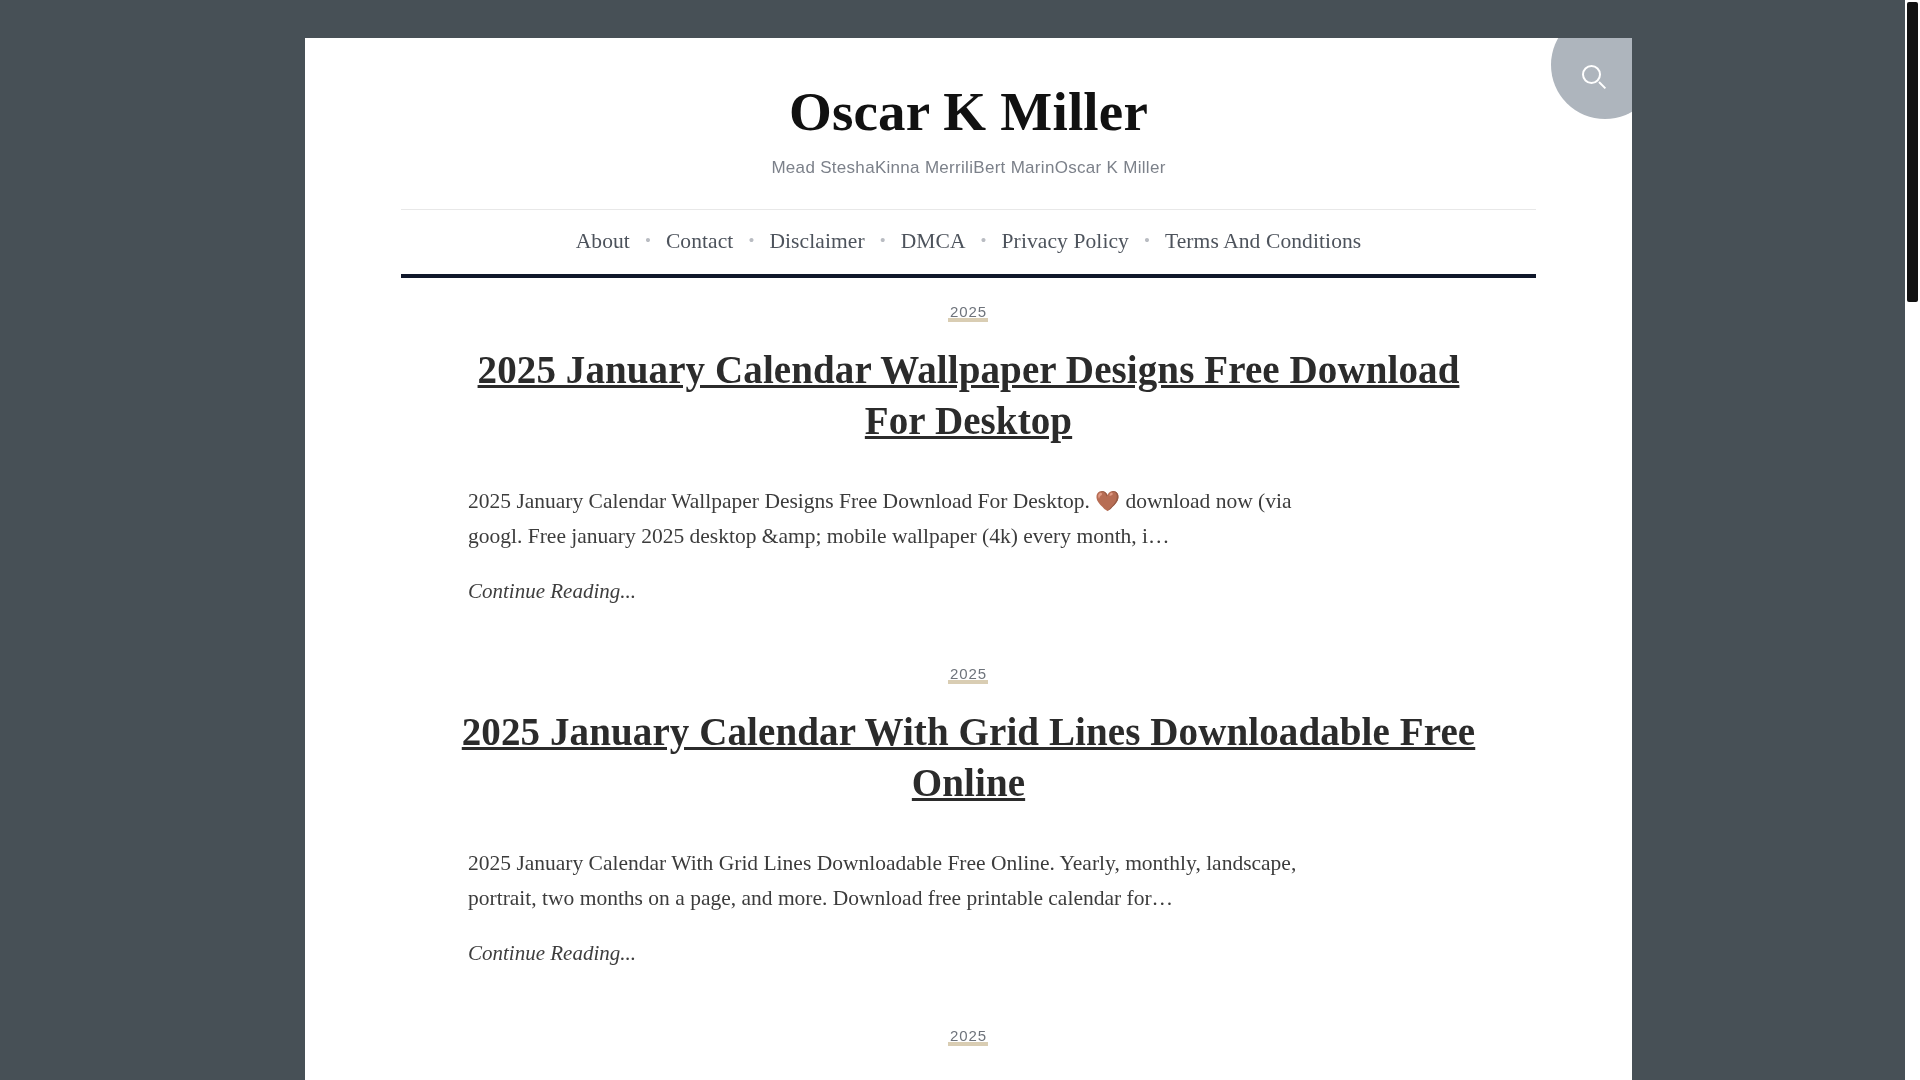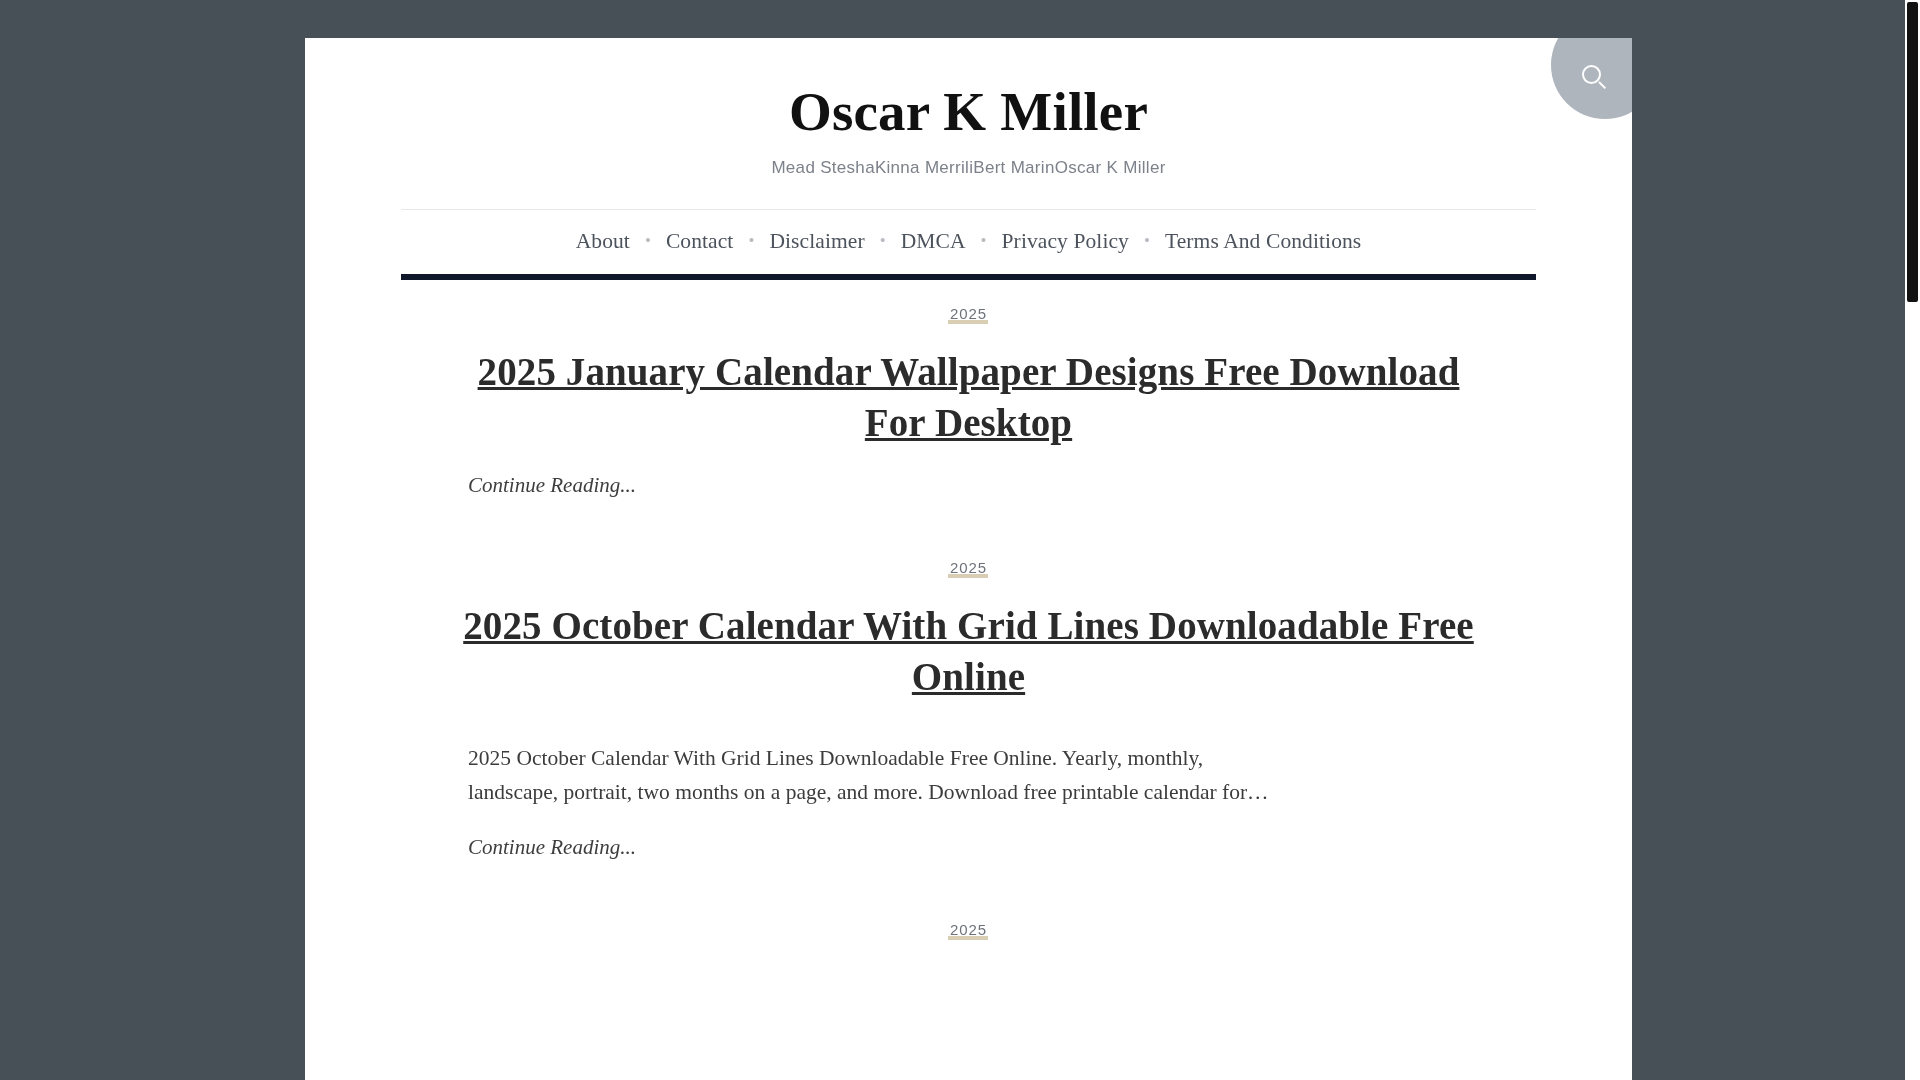--- a/index.html
+++ b/index.html
@@ -90,21 +90,21 @@
     font-size: 17px;
     font-weight: 400;
     color: #7c818a;
     letter-spacing: 0.3px;
   }
 
   
   #main-nav {
     margin: 31px 96px 0 96px;
     border-top: 1px solid #e8e8e8;
-    border-bottom: 6px solid #0f172a;
+    border-bottom: 4px solid #0f172a;
     padding: 19px 0 20px 0;
     text-align: center;
     white-space: nowrap;
   }
   #main-nav .nav-link {
     display: inline-block;
     font-family: "Liberation Serif", serif;
     font-size: 21.5px;
     color: #4d535c;
     text-decoration: none;
@@ -246,33 +246,34 @@
       <a class="nav-link">Terms And Conditions</a>
     </nav>
 
     <main id="post-list">
 
       <article class="post">
         <div class="post-category-wrap">
           <a class="post-category">2025</a>
         </div>
         <h2 class="post-title">2025 January Calendar Wallpaper Designs Free Download For Desktop</h2>
+        <p class="post-excerpt"><span>2025 January Calendar Wallpaper Designs Free Download For Desktop. </span><span class="heart">🤎</span><span> download now (via googl. Free january 2025 desktop &amp;amp; mobile wallpaper (4k) every month, i…</span></p>
         <div class="post-more-wrap">
           <a class="post-more">Continue Reading...</a>
         </div>
       </article>
 
       <div class="post-spacer"></div>
 
       <article class="post">
         <div class="post-category-wrap">
           <a class="post-category">2025</a>
         </div>
-        <h2 class="post-title">2025 October Calendar With Grid Lines Downloadable Free Online</h2>
-        <p class="post-excerpt">2025 October Calendar With Grid Lines Downloadable Free Online. Yearly, monthly, landscape, portrait, two months on a page, and more. Download free printable calendar for…</p>
+        <h2 class="post-title">2025 January Calendar With Grid Lines Downloadable Free Online</h2>
+        <p class="post-excerpt">2025 January Calendar With Grid Lines Downloadable Free Online. Yearly, monthly, landscape, portrait, two months on a page, and more. Download free printable calendar for…</p>
         <div class="post-more-wrap">
           <a class="post-more">Continue Reading...</a>
         </div>
       </article>
 
       <div class="post-spacer"></div>
 
       <article class="post">
         <div class="post-category-wrap">
           <a class="post-category">2025</a>

